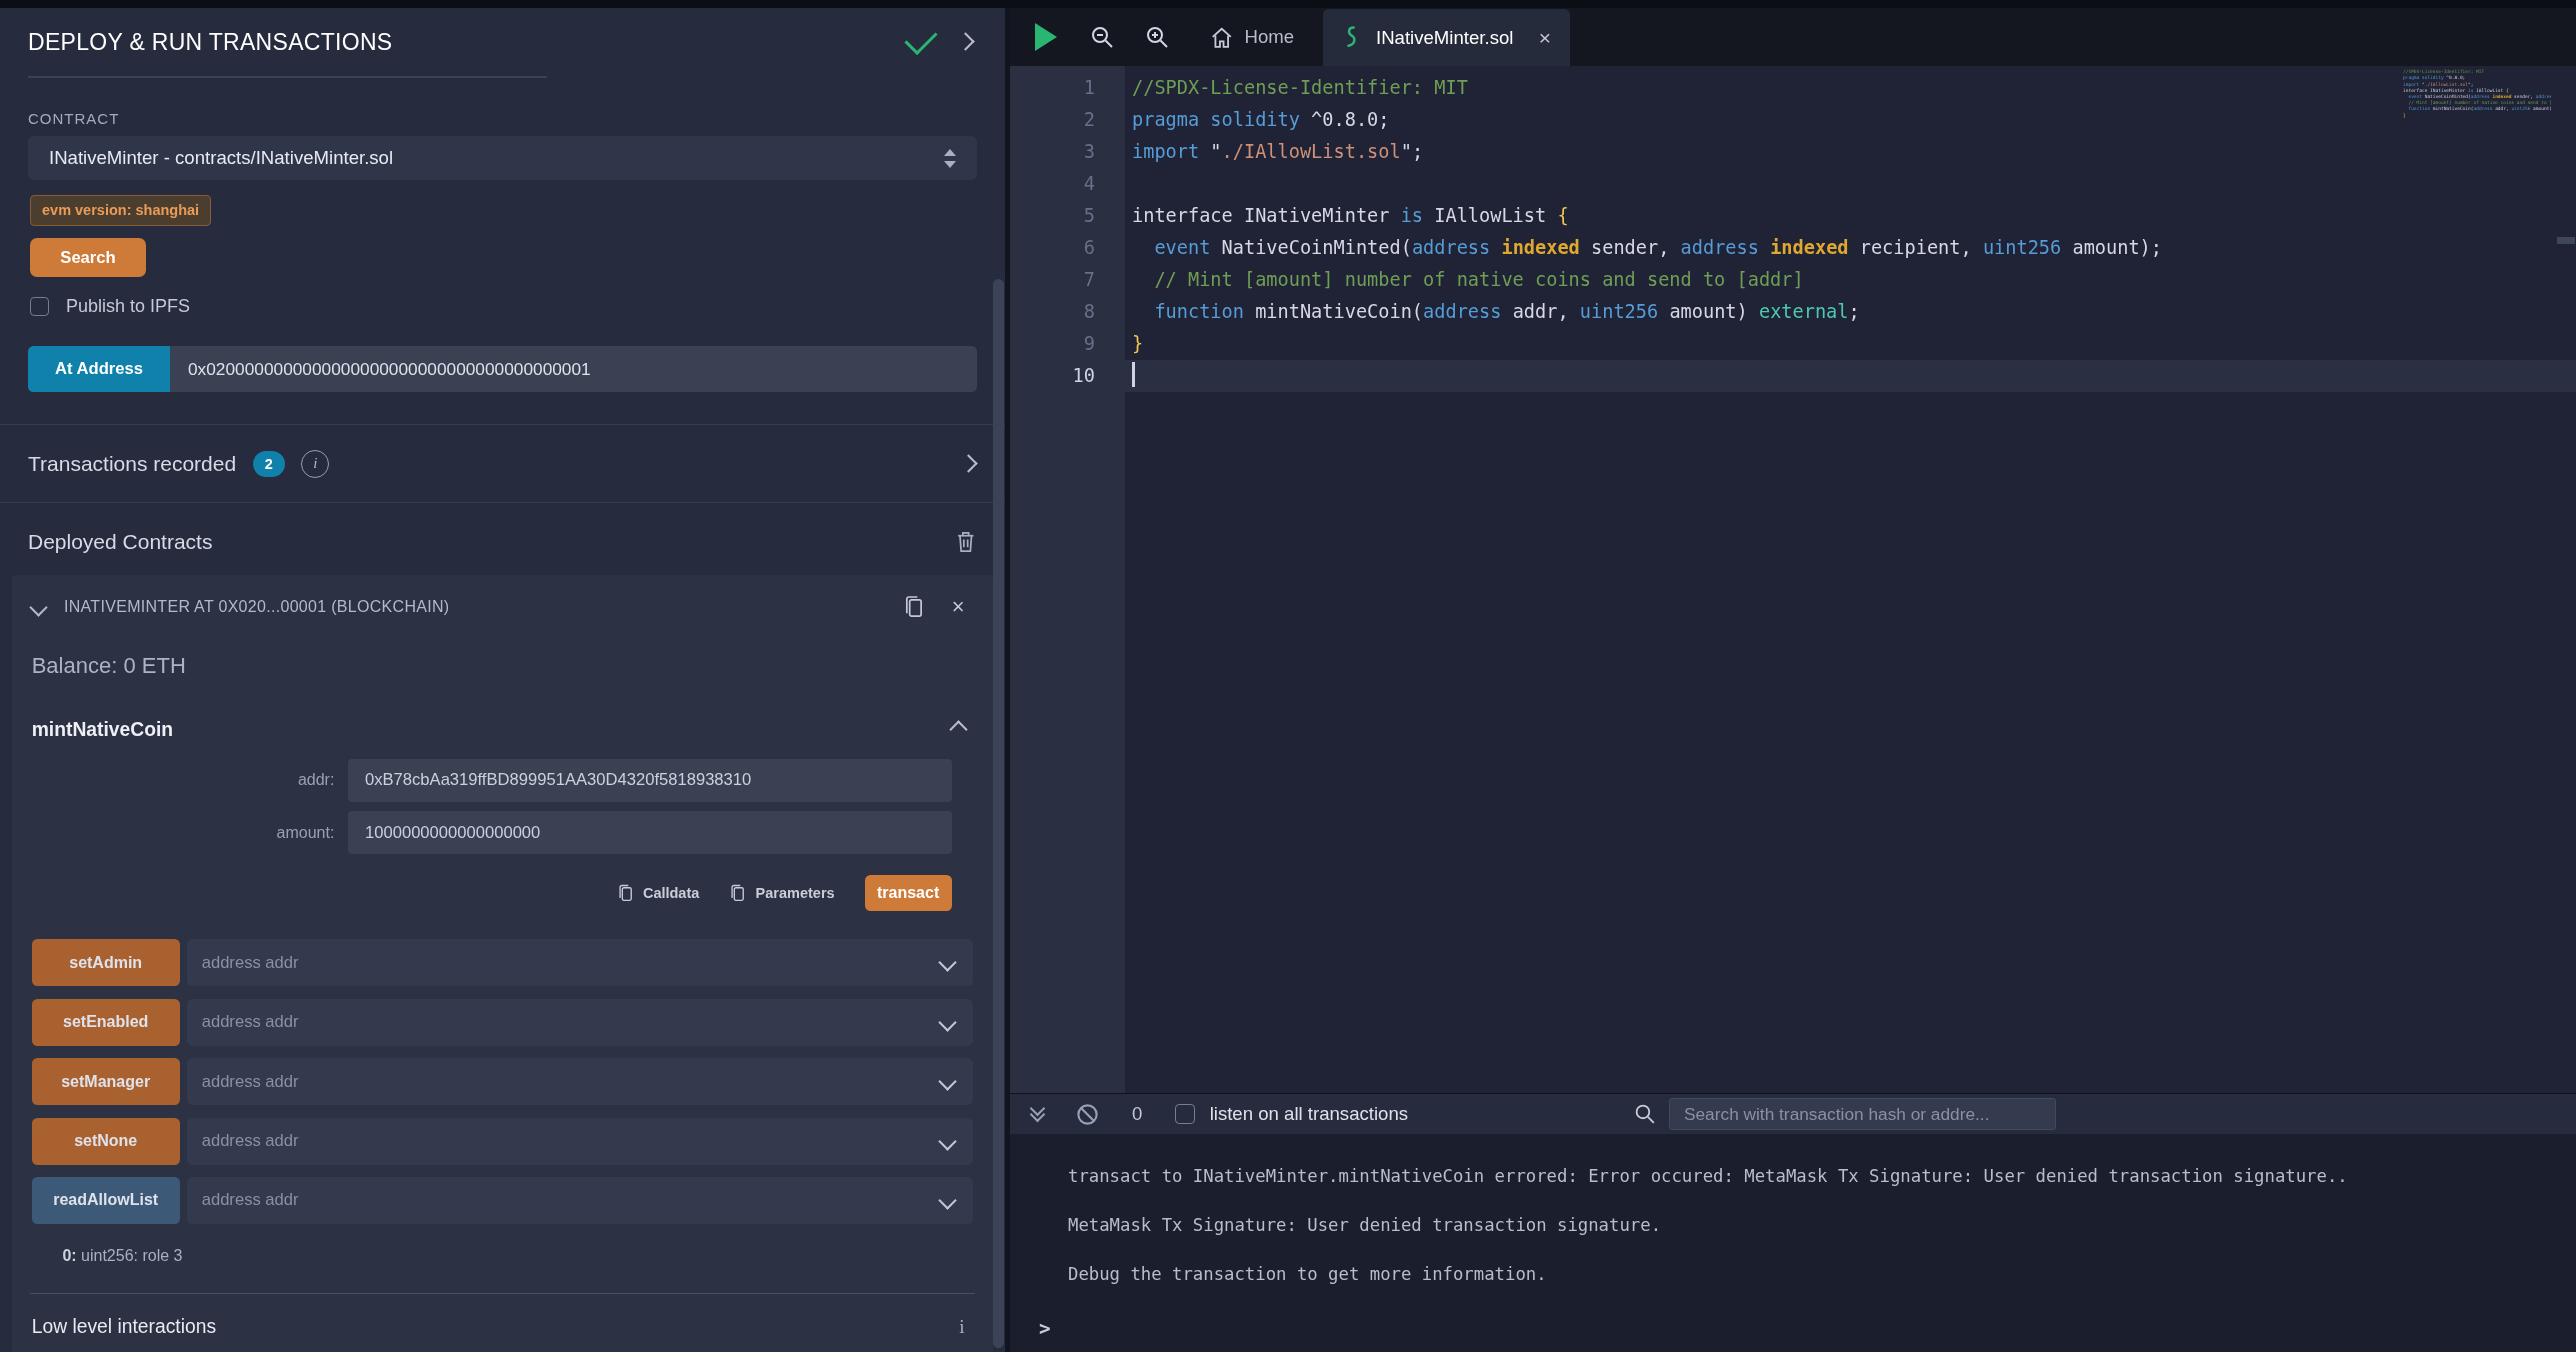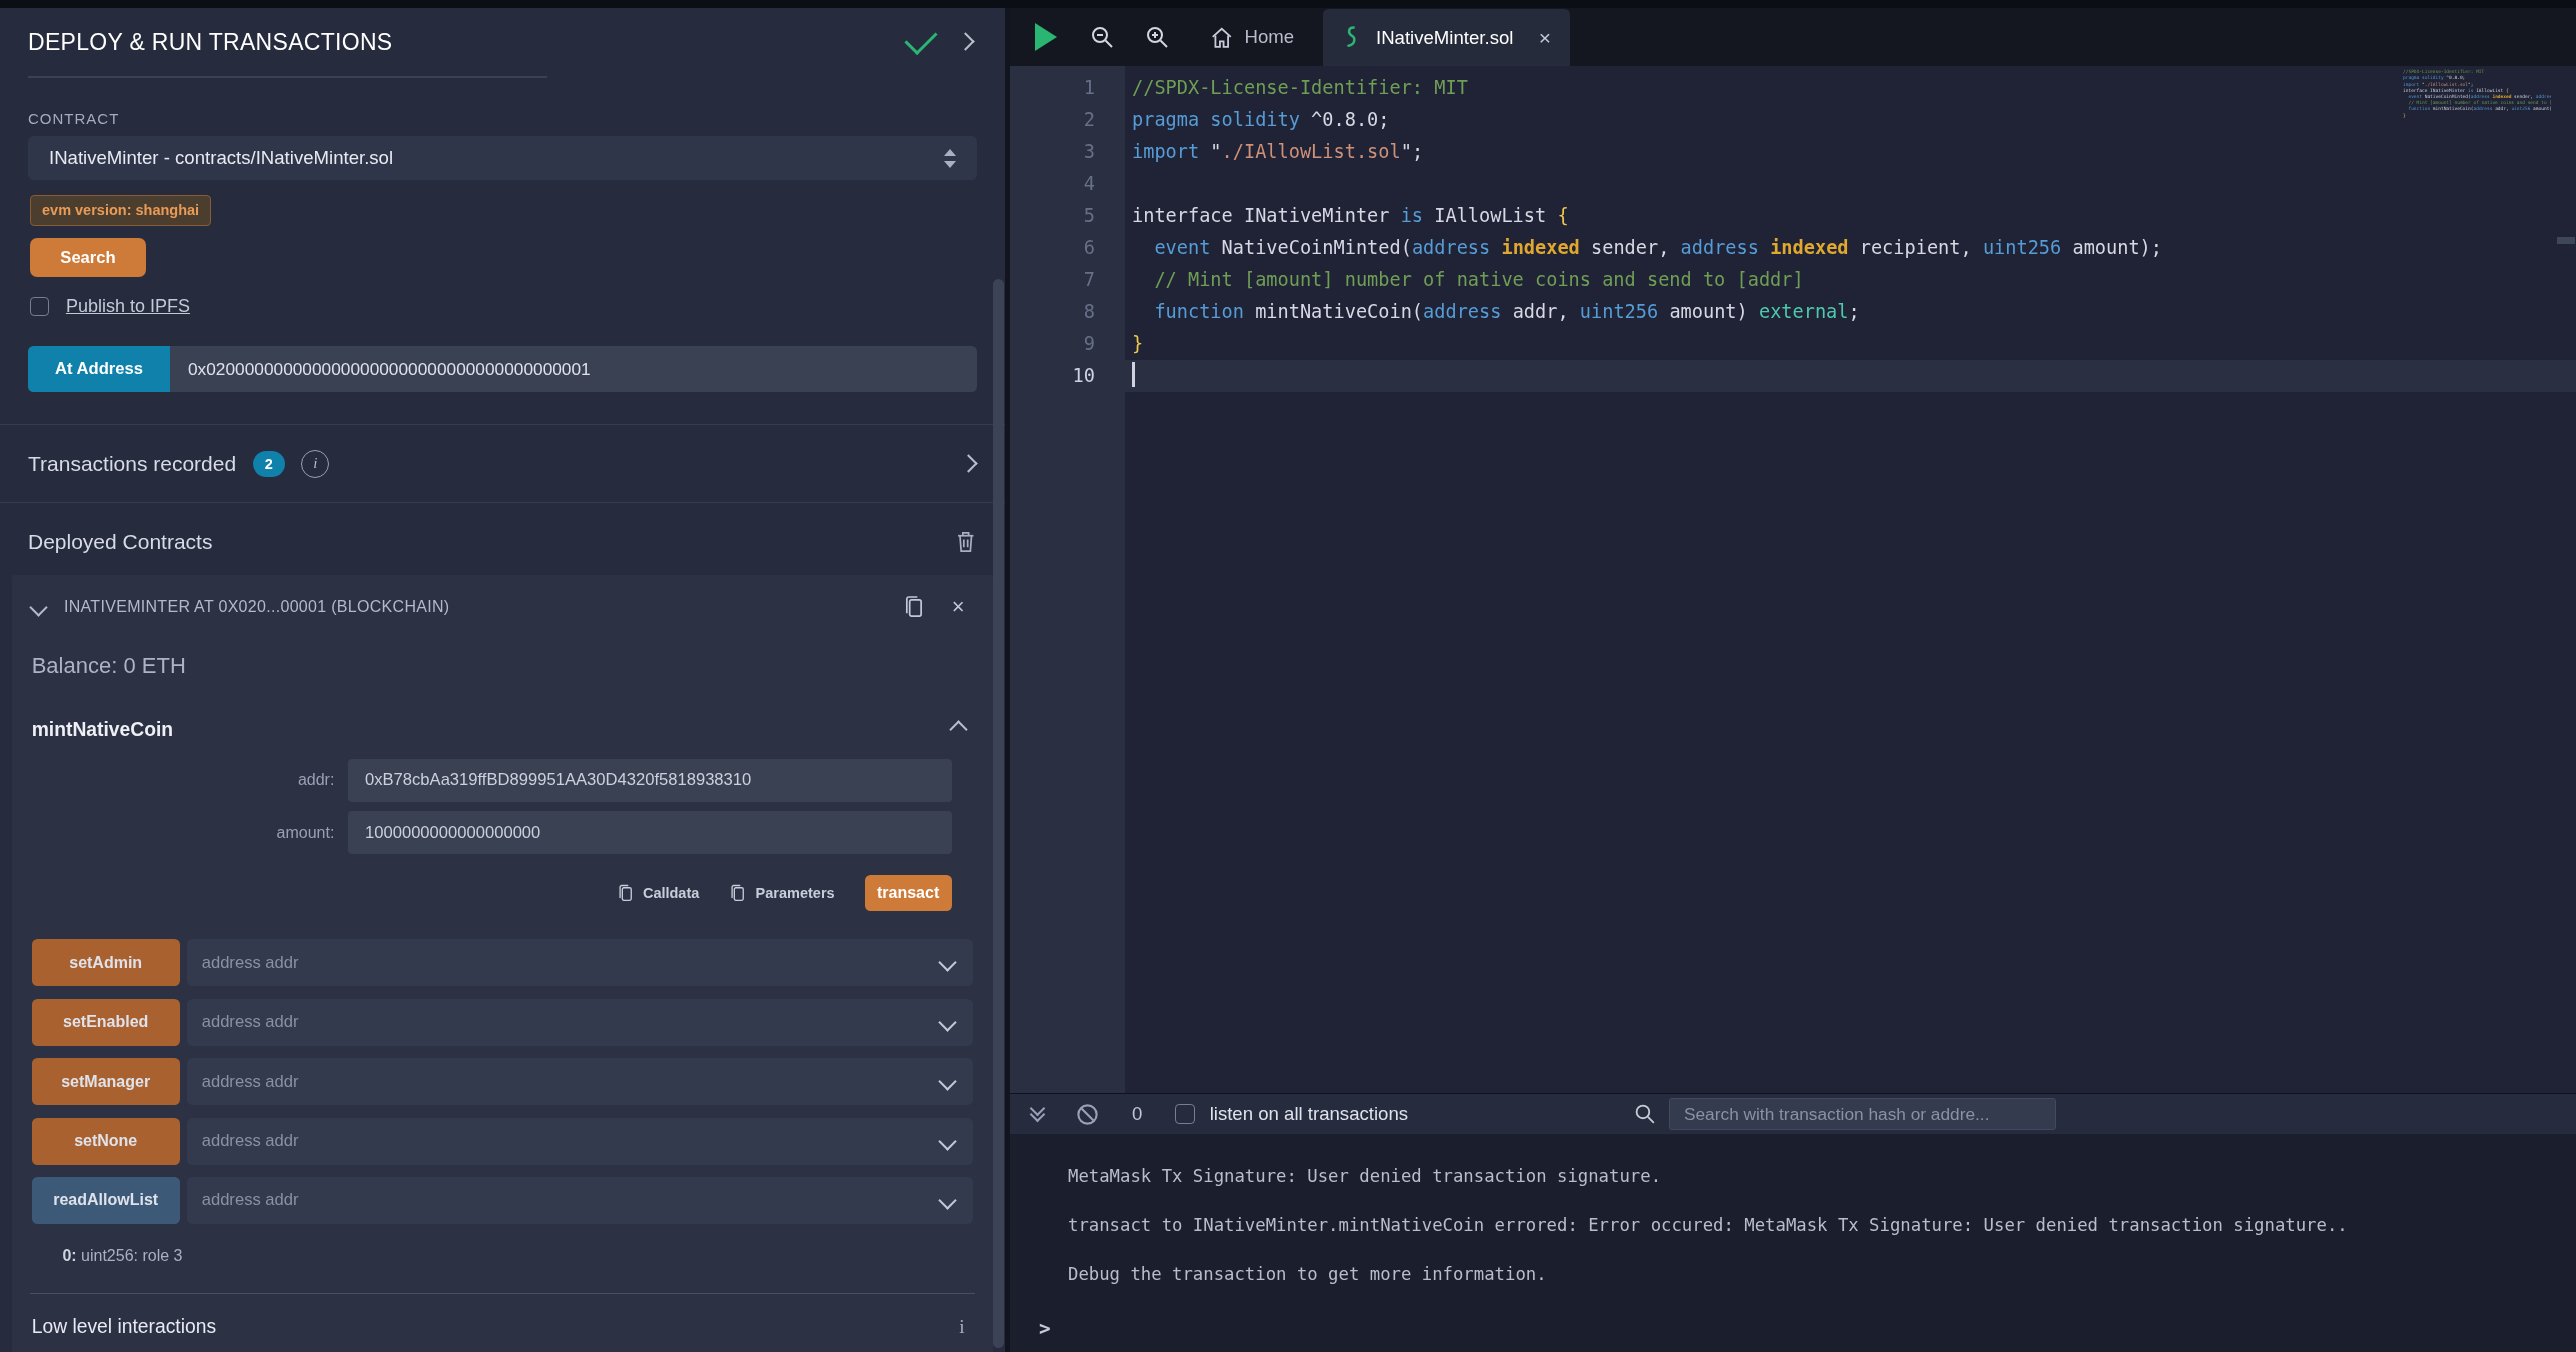--- a/index.html
+++ b/index.html
@@ -20,21 +20,21 @@
   .panel-underline{margin:19.3px 0 0 28px;width:519px;border-bottom:2.1px solid #3c4254;}
   .contract-label{margin:32px 28px 0;font-size:15px;color:#a6abbf;letter-spacing:1px;}
   .select-box{margin:9.7px 28px 0;height:44px;background:#2f3649;border-radius:5.5px;display:flex;align-items:center;padding:0 21px;color:#e8eaf2;font-size:18.6px;position:relative;cursor:pointer;}
   .stepper{margin-left:auto;display:flex;flex-direction:column;gap:5.5px;}
   .tri-up{width:0;height:0;border-left:6.2px solid transparent;border-right:6.2px solid transparent;border-bottom:7.6px solid #aab0c2;}
   .tri-dn{width:0;height:0;border-left:6.2px solid transparent;border-right:6.2px solid transparent;border-top:7.6px solid #aab0c2;}
   .badge{display:inline-block;margin:15px 0 0 30px;padding:6.2px 11px;background:#4c3e2f;border:1.4px solid #8a5c35;border-radius:4.1px;color:#e99b57;font-size:14.5px;font-weight:bold;}
   .deploy-btn{display:block;margin:12.4px 0 0 30px;width:116px;height:39px;background:#ce7a38;border:none;border-radius:7px;color:#fff;font-size:16.6px;font-weight:bold;cursor:pointer;}
   .pub-row{margin:19.3px 0 0 30px;display:flex;align-items:center;gap:16.6px;}
   .cbx{appearance:none;-webkit-appearance:none;width:19.3px;height:19.3px;border:1.4px solid #787e94;border-radius:4.1px;background:transparent;margin:0;}
-  .pub-label{color:#c6cad8;font-size:18px;text-decoration:underline;}
+  .pub-label{color:#c6cad8;font-size:18px;}
   .ataddr-row{margin:29px 28px 0;display:flex;height:46px;}
   .ataddr-btn{width:142px;background:#0f81ab;border:none;border-radius:5.5px 0 0 5.5px;color:#fff;font-weight:bold;font-size:16.6px;cursor:pointer;flex:none;}
   .ataddr-input{flex:1;background:#3a4153;border:none;outline:none;color:#dfe2ec;font-size:17.3px;padding:0 18px;border-radius:0 5.5px 5.5px 0;min-width:0;}
 
   .tx-row{margin-top:32px;border-top:1.4px solid #363c4e;border-bottom:1.4px solid #363c4e;height:77px;display:flex;align-items:center;padding:0 30px 0 28px;gap:16.6px;}
   .tx-label{font-size:21px;color:#d8dbe7;}
   .tx-badge{min-width:32px;height:26px;border-radius:13px;background:#0f81ab;color:#fff;font-size:14.5px;font-weight:bold;display:flex;align-items:center;justify-content:center;}
   .info-circle{width:26px;height:26px;border:1.4px solid #9aa0b5;border-radius:50%;color:#b6bbcc;font-size:15px;display:flex;align-items:center;justify-content:center;font-family:"Liberation Serif",serif;font-style:italic;}
   .tx-chev{margin-left:auto;}
 
@@ -376,20 +376,20 @@
               <g fill="none" stroke="#c8ccd8" stroke-width="2">
                 <circle cx="11" cy="11" r="7"></circle>
                 <path d="M16.5 16.5L23 23"></path>
               </g>
             </svg>
         </span>
         <input class="term-input" placeholder="Search with transaction hash or addre..." style="">
       </div>
       <div class="term-body" id="termbody">
         <span class="term-prompt">&gt;</span>
-      <div class="term-line">MetaMask Tx Signature: User denied transaction signature.</div>
-          <div class="term-line">transact to INativeMinter.mintNativeCoin errored: Error occured: MetaMask Tx Signature: User denied transaction signature..</div>
+      <div class="term-line">transact to INativeMinter.mintNativeCoin errored: Error occured: MetaMask Tx Signature: User denied transaction signature..</div>
+          <div class="term-line">MetaMask Tx Signature: User denied transaction signature.</div>
           <div class="term-line">Debug the transaction to get more information.</div>
         </div>
     </div>
   </div>
 </div>
 
 
 </body></html>

